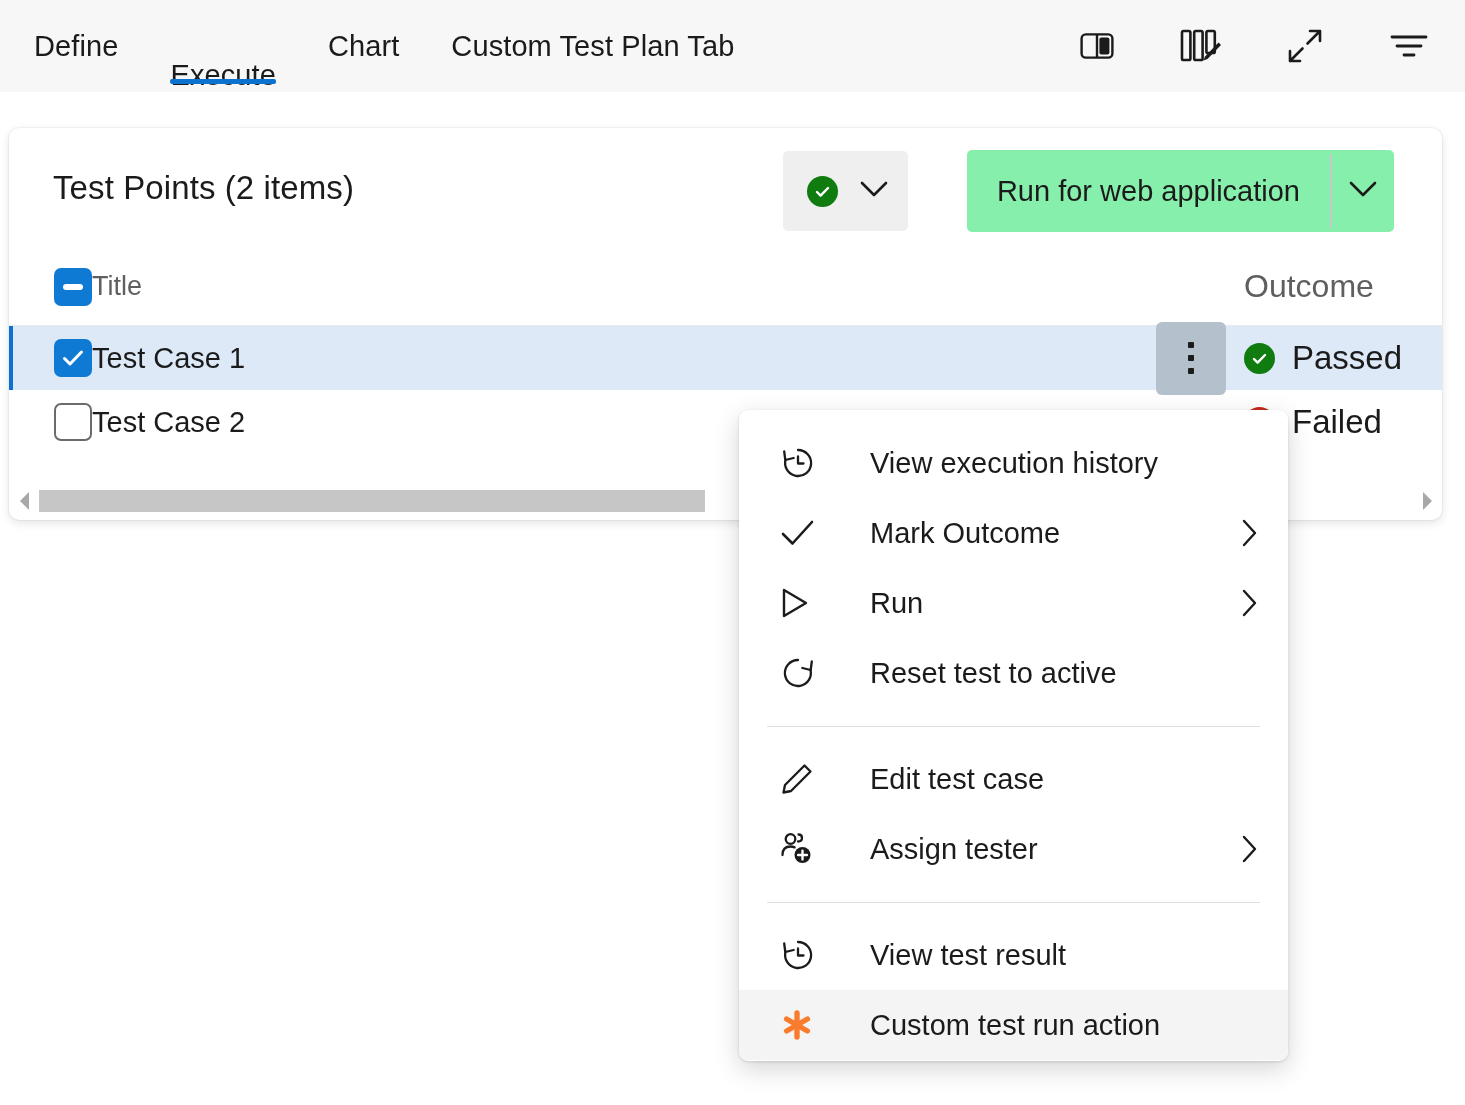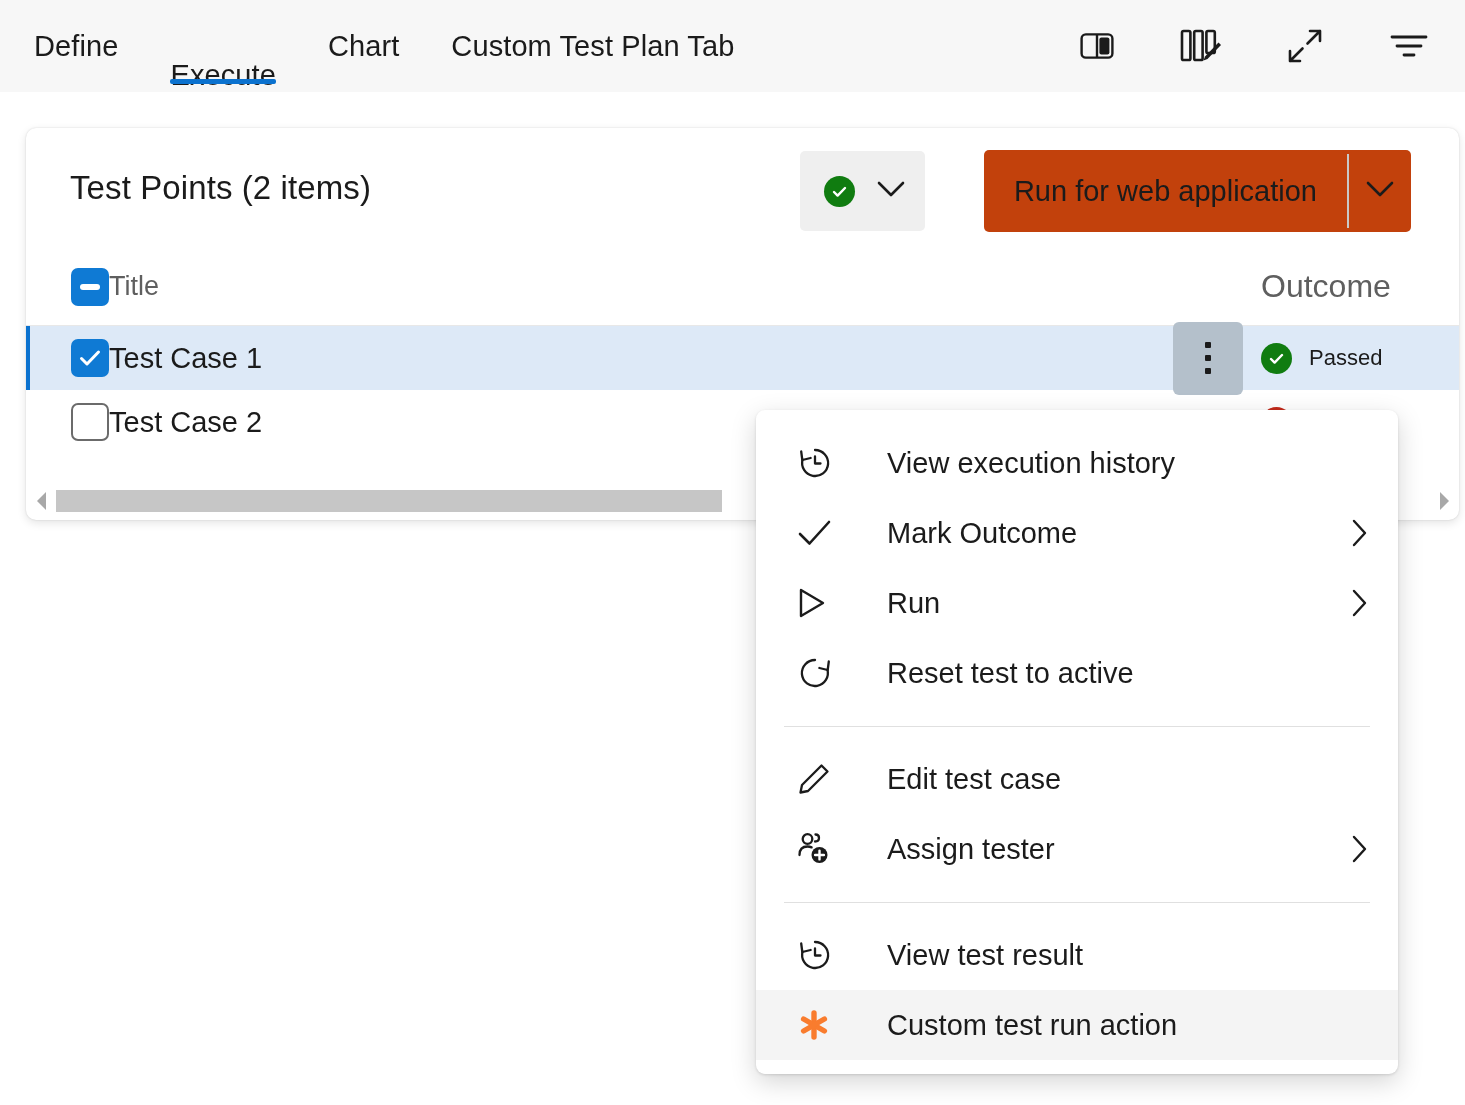--- a/index.html
+++ b/index.html
@@ -71,21 +71,21 @@
     display: flex; align-items: center; justify-content: center;
     cursor: pointer;
     background: transparent;
     border: none;
   }
   .tb-btn svg { display: block; }
 
   
   .card {
     position: absolute;
-    left: 26px; top: 128px;
+    left: 9px; top: 128px;
     width: 1433px; height: 392px;
     background: #ffffff;
     border-radius: 10px;
     box-shadow: 0 0 2px rgba(0,0,0,0.14), 0 3px 10px rgba(0,0,0,0.11);
     overflow: hidden;
   }
 
   .card-head {
     position: relative;
     height: 120px;
@@ -115,21 +115,21 @@
     border-radius: 5px;
     padding: 0 20px 0 24px;
     gap: 22px;
     cursor: pointer;
   }
 
   .run-split {
     display: flex;
     align-items: stretch;
     height: 82px;
-    background: #c2410c;
+    background: #86efac;
     border-radius: 5px;
     overflow: hidden;
     margin-left: 19px;
   }
   .run-split-main {
     display: flex; align-items: center;
     padding: 0 30px;
     font-size: 29px;
     color: #1b1b1b;
     white-space: nowrap;
@@ -237,21 +237,21 @@
     border-radius: 1px;
   }
   .outcome-cell {
     width: 200px;
     display: flex;
     align-items: center;
     gap: 17px;
     padding-left: 2px;
   }
   .outcome-text {
-    font-size: 22px;
+    font-size: 33px;
     color: #1b1b1b;
   }
 
   
   .hscroll {
     position: absolute;
     left: 0; right: 0; bottom: 6px;
     height: 26px;
     display: flex;
     align-items: center;
@@ -273,27 +273,26 @@
     width: 48.5%;
     height: 22px;
     background: #c6c6c6;
     cursor: pointer;
   }
 
   
   .ctxmenu {
     position: absolute;
     left: 739px; top: 410px;
-    width: 642px;
+    width: 549px;
     background: #ffffff;
     border-radius: 9px;
     box-shadow: 0 1px 3px rgba(0,0,0,0.13), 0 8px 26px rgba(0,0,0,0.17);
-    padding: 18px 0 14px 0;
+    padding: 18px 0 1px 0;
     overflow: hidden;
-    margin-left: 17px;
   }
   .mi {
     position: relative;
     display: flex;
     align-items: center;
     height: 70px;
     padding: 0 26px 0 42px;
     cursor: pointer;
   }
   .mi.hl { background: #f4f4f4; }

